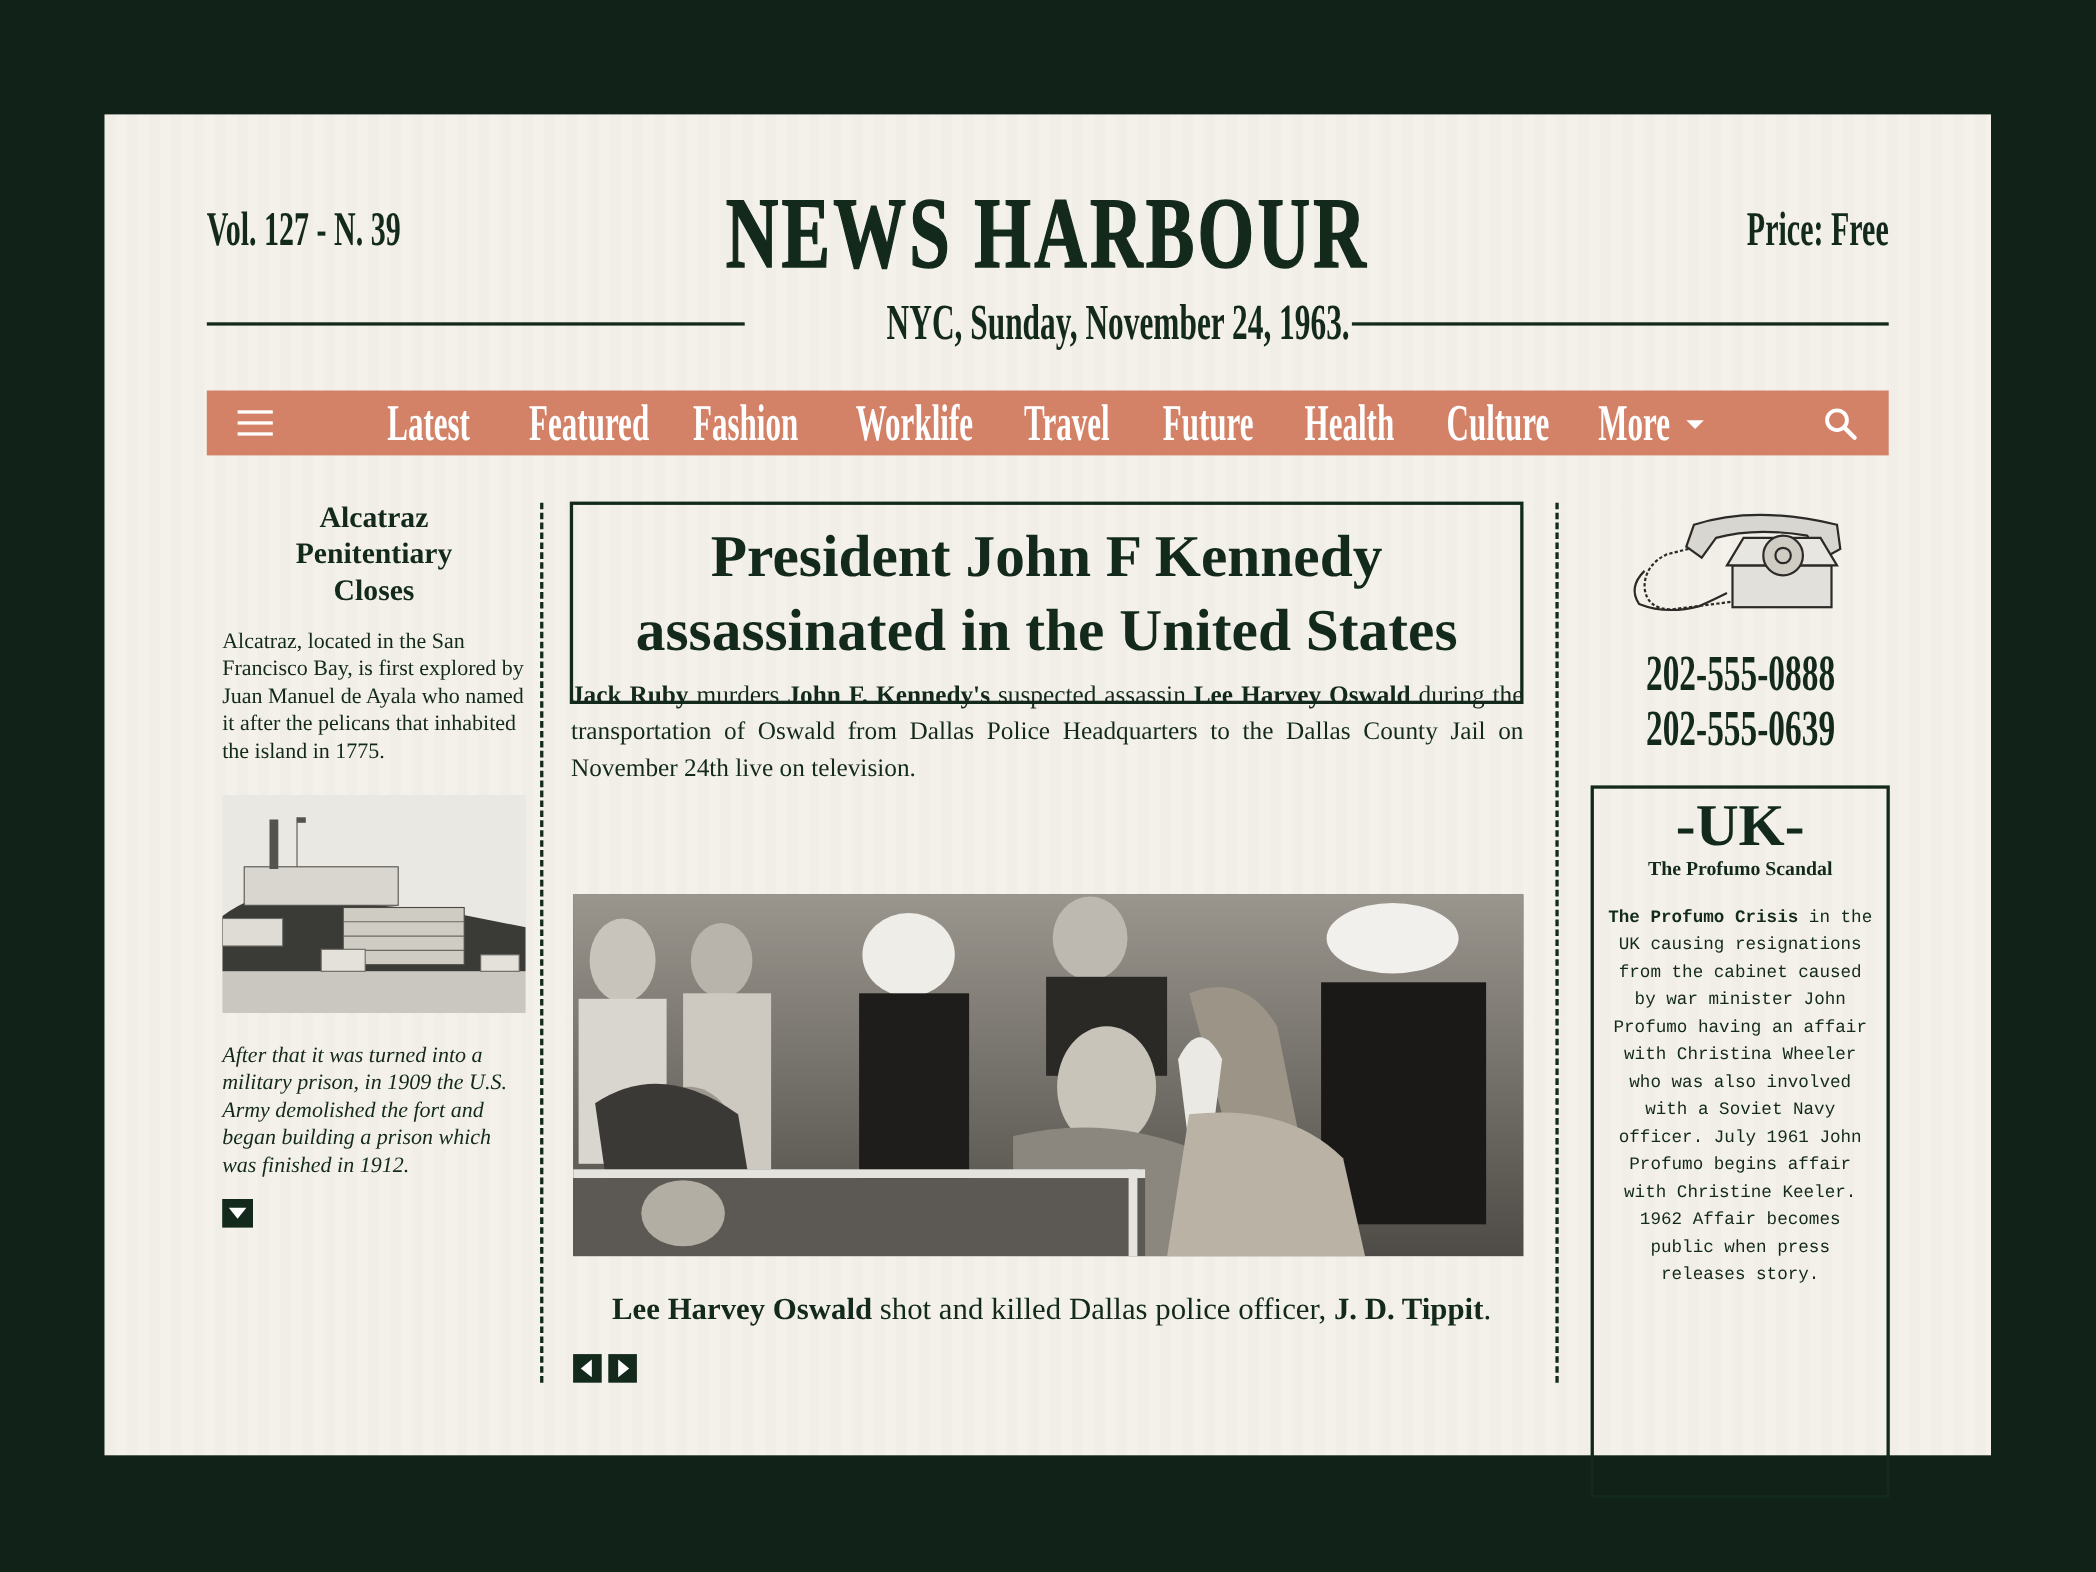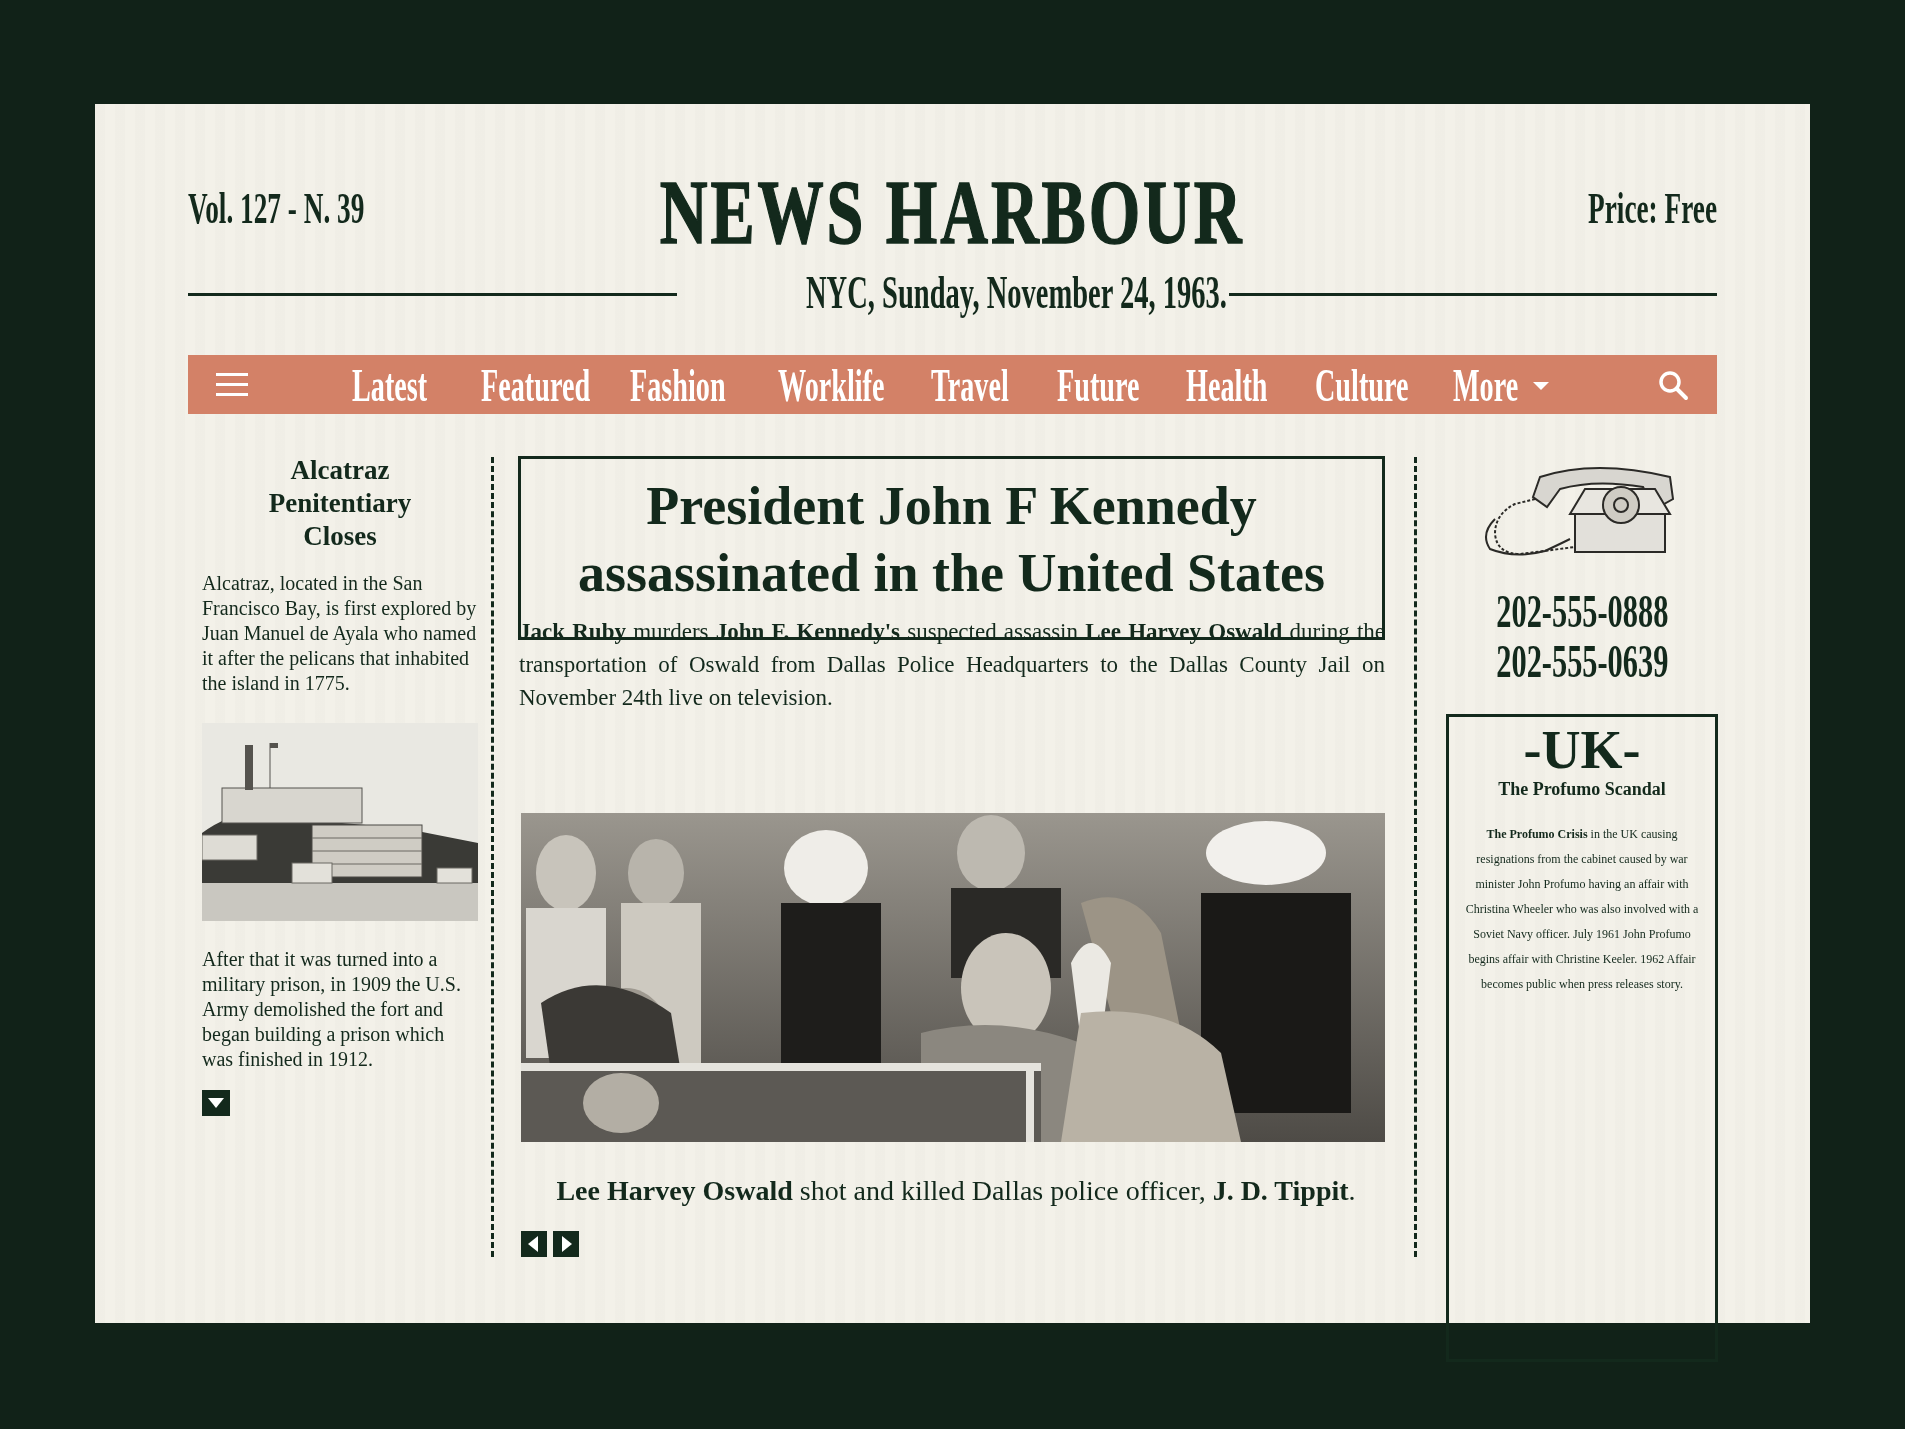--- a/index.html
+++ b/index.html
@@ -33,21 +33,21 @@
   
   .vdash { position: absolute; top: 353px; width: 0; height: 800px; border-left: 3px dashed #13291c; }
   .vdash.a { left: 396px; }
   .vdash.b { left: 1319px; }
 
   
   .lcol { position: absolute; left: 107px; top: 350px; width: 276px; }
   .lcol h2 { text-align: center; font-size: 27px; line-height: 33px; font-weight: bold; }
   .lcol p { font-size: 20px; line-height: 25px; margin-top: 18px; }
   .alcatraz { margin-top: 27px; width: 276px; height: 198px; background: #e7e6df; position: relative; overflow: hidden; }
-  .lcol p.after { margin-top: 26px; }
+  .lcol p.after { margin-top: 26px; font-style: italic; }
   .down-btn { margin-top: 18px; width: 28px; height: 26px; background: #13291c; position: relative; cursor: pointer; }
   .down-btn::after { content: ""; position: absolute; left: 6px; top: 8px; border-left: 8px solid transparent; border-right: 8px solid transparent; border-top: 10px solid #fff; }
 
   
   .headline-box { position: absolute; left: 423px; top: 352px; width: 867px; height: 184px; border: 3px solid #13291c; text-align: center; padding-top: 14px; }
   .headline-box h1 { font-size: 54px; line-height: 67px; font-weight: bold; }
   .lede { position: absolute; left: 424px; top: 511px; width: 866px; font-size: 23px; line-height: 33px; text-align: justify; }
   .lede b { font-weight: bold; }
   .photo { position: absolute; left: 426px; top: 709px; width: 864px; height: 329px; background: #6e6a63; overflow: hidden; }
   .caption { position: absolute; left: 426px; top: 1070px; width: 870px; font-size: 28px; line-height: 34px; white-space: nowrap; text-align: center; }
@@ -56,21 +56,21 @@
   .arrow-btn.prev::after { content: ""; position: absolute; left: 7px; top: 5px; border-top: 8px solid transparent; border-bottom: 8px solid transparent; border-right: 10px solid #fff; }
   .arrow-btn.next::after { content: ""; position: absolute; left: 9px; top: 5px; border-top: 8px solid transparent; border-bottom: 8px solid transparent; border-left: 10px solid #fff; }
 
   
   .phone-art { position: absolute; left: 1380px; top: 355px; width: 210px; height: 110px; }
   .phones { position: absolute; left: 1351px; top: 483px; width: 272px; text-align: center; }
   .phones div span { display: inline-block; font-size: 46px; line-height: 50px; font-weight: bold; transform: scaleX(0.66); white-space: nowrap; }
   .uk-box { position: absolute; left: 1351px; top: 610px; width: 272px; height: 648px; border: 3px solid #13291c; text-align: center; padding: 12px 10px 0; }
   .uk-box .uk { font-size: 54px; line-height: 42px; font-weight: bold; }
   .uk-box h3 { font-size: 18px; line-height: 33px; font-weight: bold; margin-top: 2px; }
-  .uk-box p { font-size: 12px; line-height: 25px; margin-top: 16px; }
+  .uk-box p { font-size: 16px; line-height: 25px; margin-top: 16px; font-family: Liberation Mono, monospace; }
 </style>
 </head>
 <body>
 
 <div class="page">
 
   <div class="vol" style="font-weight:bold;">Vol. 127  -  N. 39</div>
   <div class="title">
     <span>NEWS  HARBOUR</span>
   </div>

